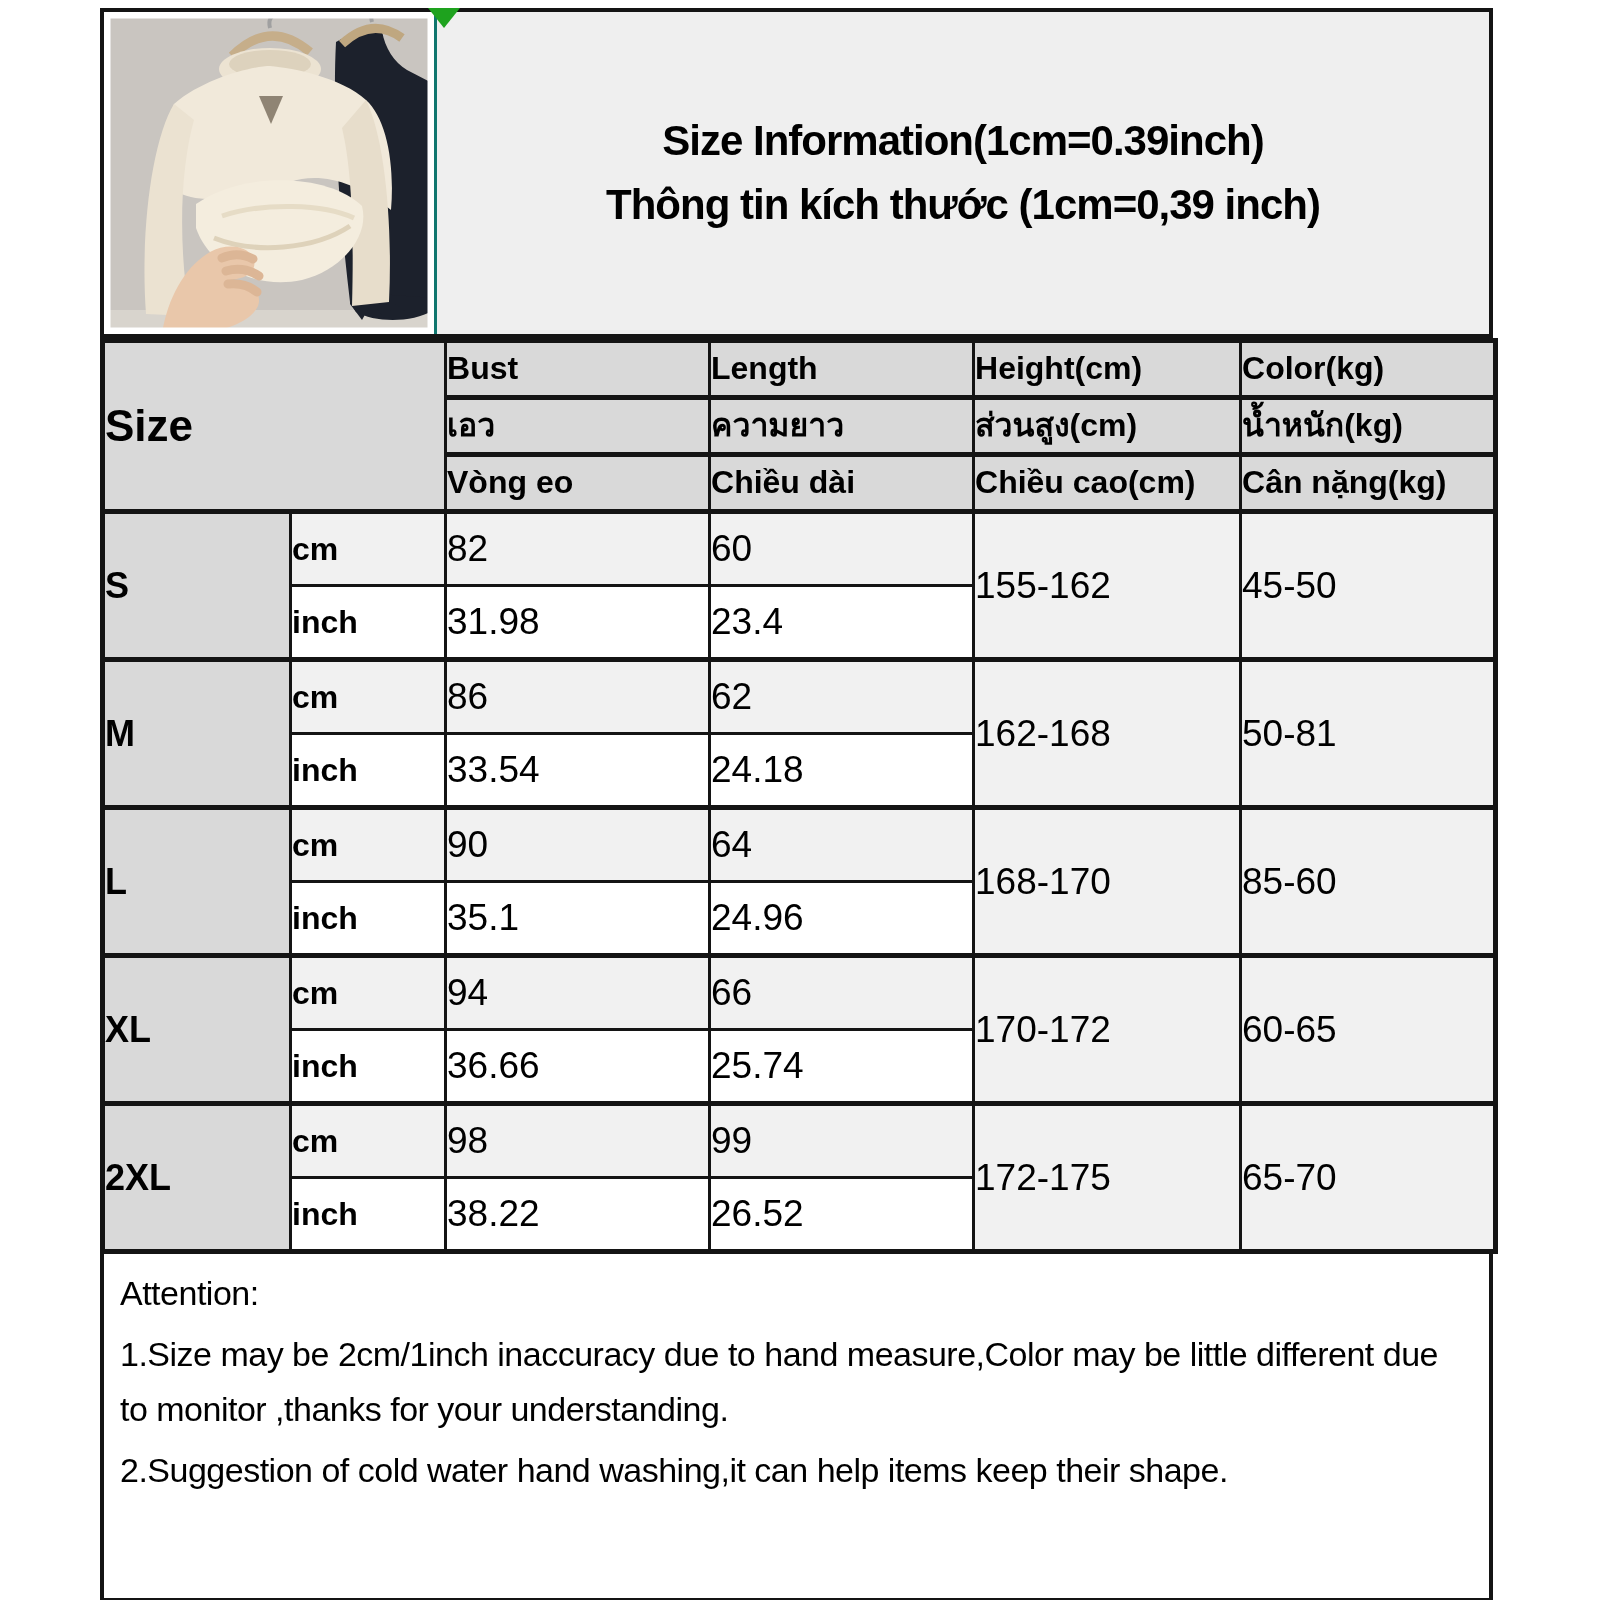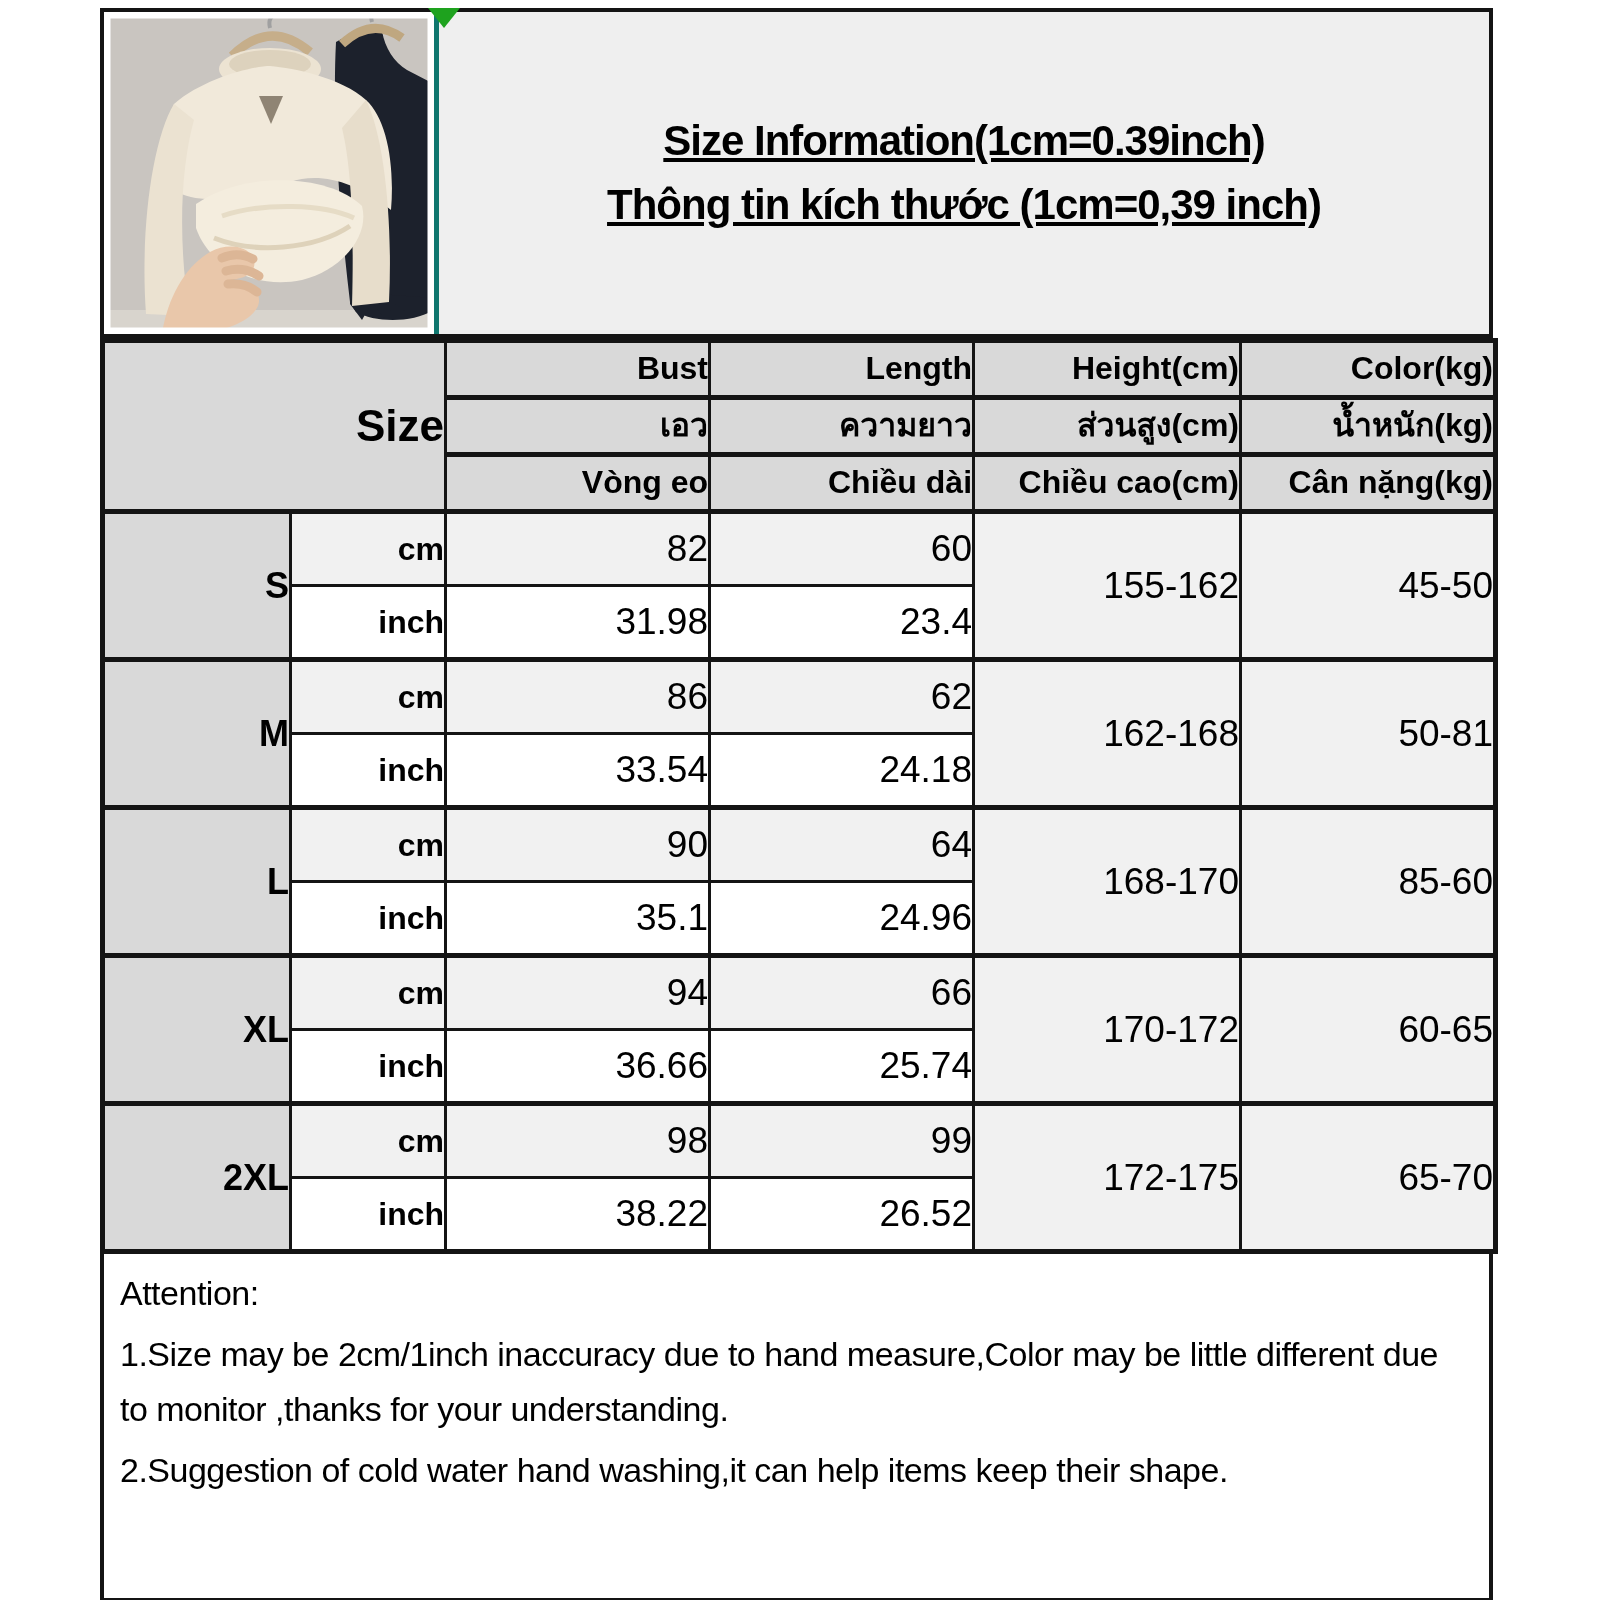--- a/index.html
+++ b/index.html
@@ -6,29 +6,29 @@
   body{width:1600px;height:1600px;font-family:"Liberation Sans","DejaVu Sans",sans-serif;color:#000;}
   .sheet{position:relative;width:1600px;height:1600px;background:#fff;overflow:hidden;}
   .content{position:absolute;left:100px;top:8px;width:1393px;}
 
   
   .top-section{position:relative;display:flex;box-sizing:border-box;width:1393px;height:330px;
     border:4px solid #141414;background:#efefef;}
   .photo{position:relative;flex:0 0 330px;width:330px;height:100%;background:#c9c5c0;overflow:hidden;}
   .photo svg{display:block;width:100%;height:100%;}
   .title-area{flex:1;display:flex;flex-direction:column;justify-content:center;align-items:center;
-    gap:18px;background:#efefef;border-left:5px solid #0f766e;text-decoration:underline;}
+    gap:18px;background:#efefef;border-left:3px solid #0f766e;}
   .title-line{font-weight:bold;font-size:42px;line-height:1.1;letter-spacing:-1px;white-space:nowrap;}
   .green-wedge{position:absolute;top:-4px;left:324px;width:0;height:0;z-index:5;
     border-left:16px solid transparent;border-right:16px solid transparent;border-top:20px solid #1ea21e;}
 
   
   table.size-table{border-collapse:collapse;table-layout:fixed;width:1393px;background:#fff;
     border:5px solid #141414;}
-  .size-table th,.size-table td{border:3px solid #141414;text-align:right;vertical-align:middle;
+  .size-table th,.size-table td{border:3px solid #141414;text-align:left;vertical-align:middle;
     padding:0;overflow:hidden;}
   .size-table th{background:#d9d9d9;font-weight:bold;font-size:32px;height:52px;line-height:1.1;}
   .size-table .hdr-sep th{border-bottom-width:5px;}
   th.corner{font-size:44px;letter-spacing:0px;}
   tr.sub-row td{height:70px;}
   tr.group-start td{border-top-width:5px;}
   td.size-label{background:#d9d9d9;font-weight:bold;font-size:36px;}
   td.unit{font-weight:bold;font-size:32px;}
   td.value{font-size:37px;font-weight:400;}
   td.range{font-size:37px;font-weight:400;background:#f1f1f1;}

